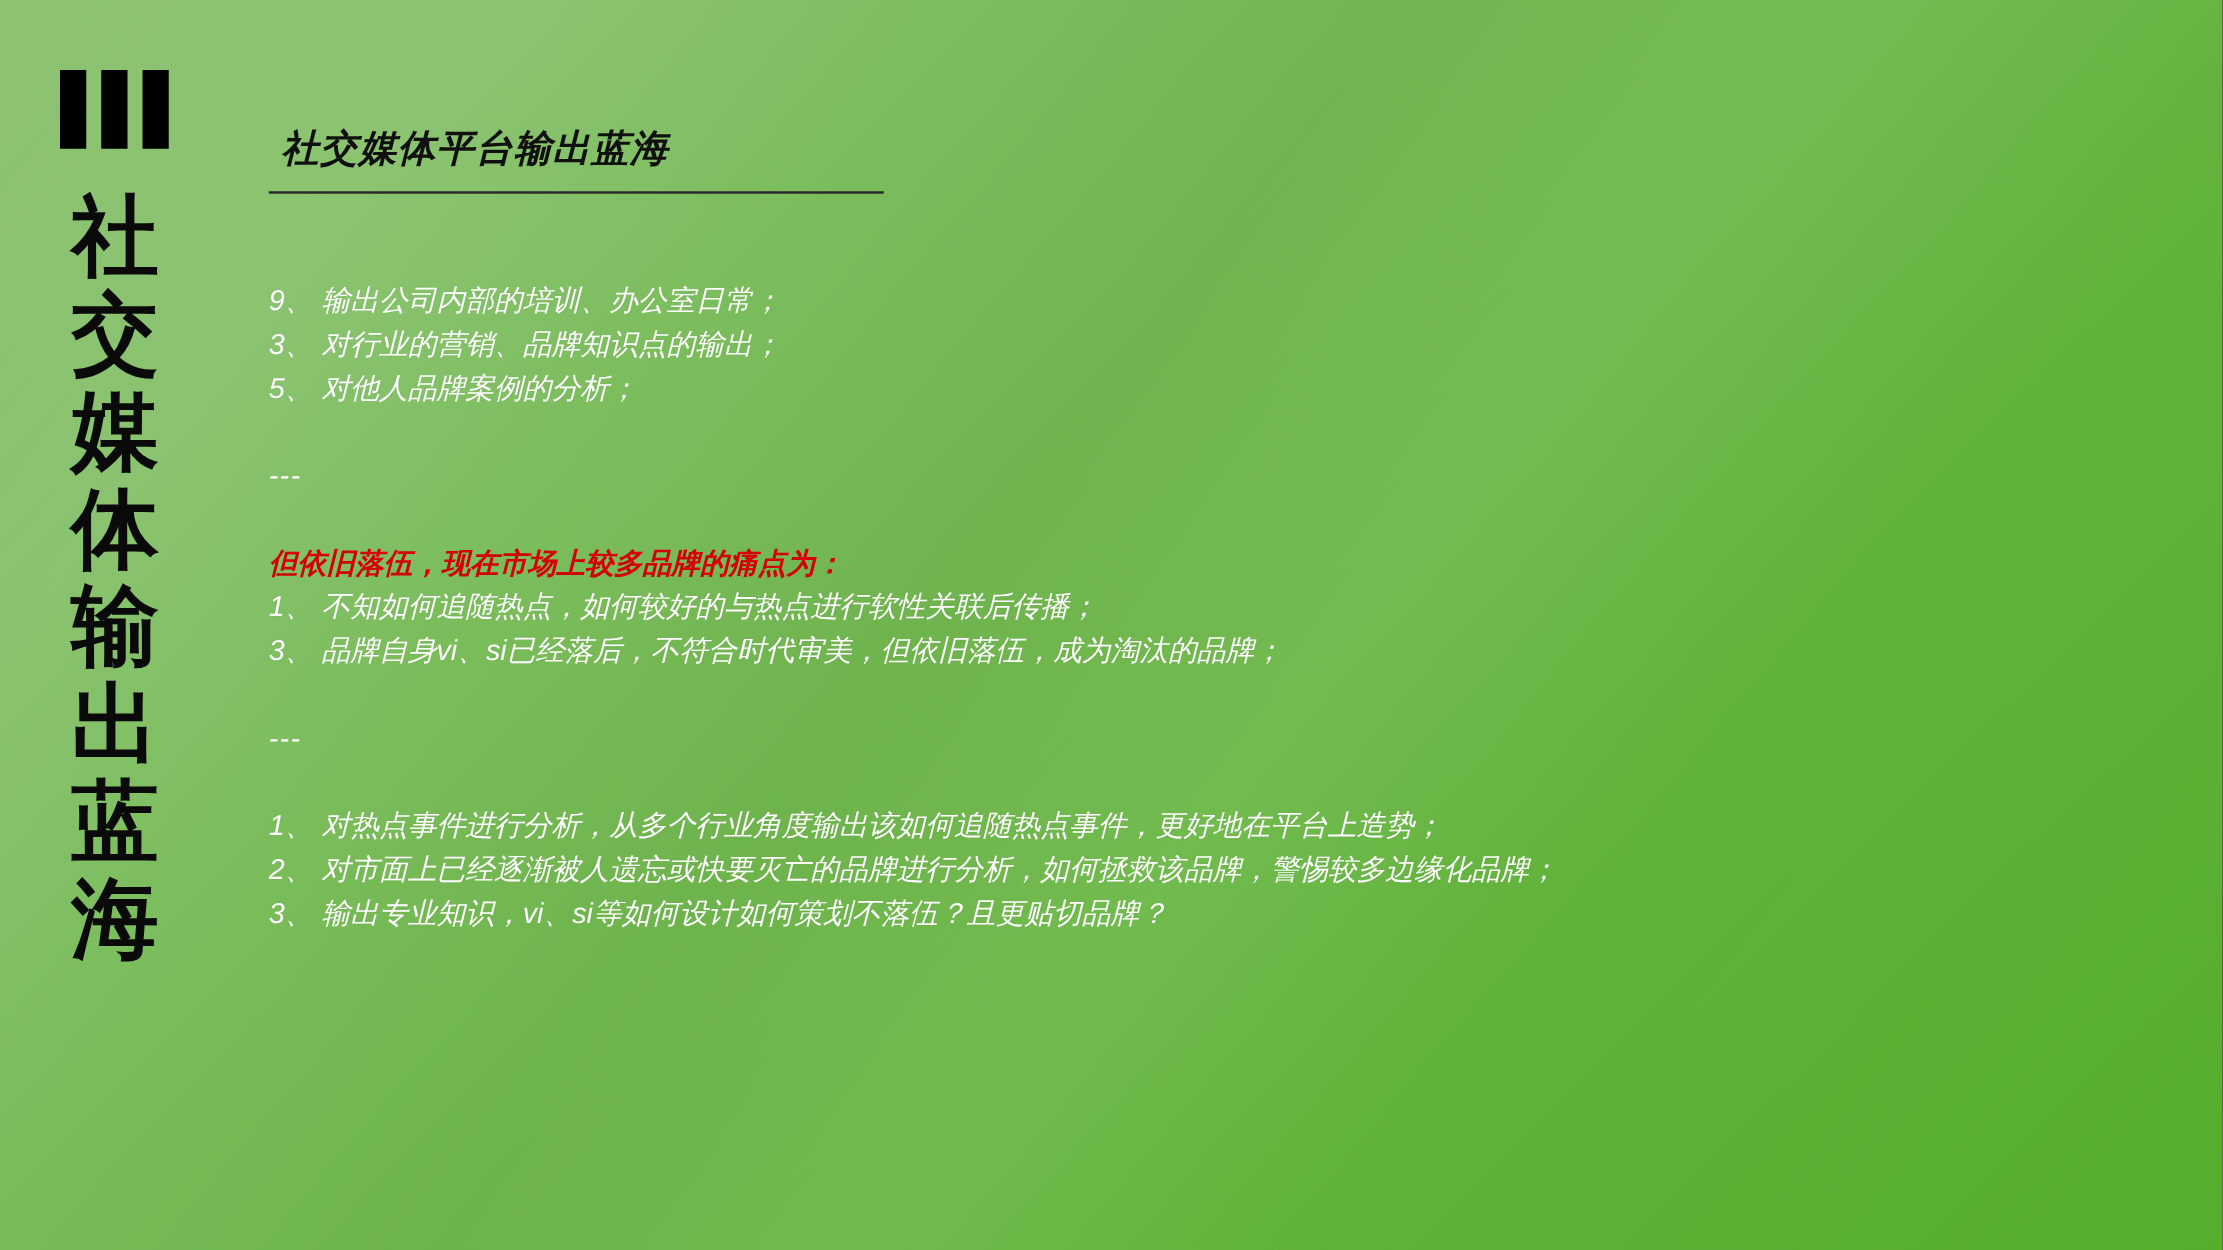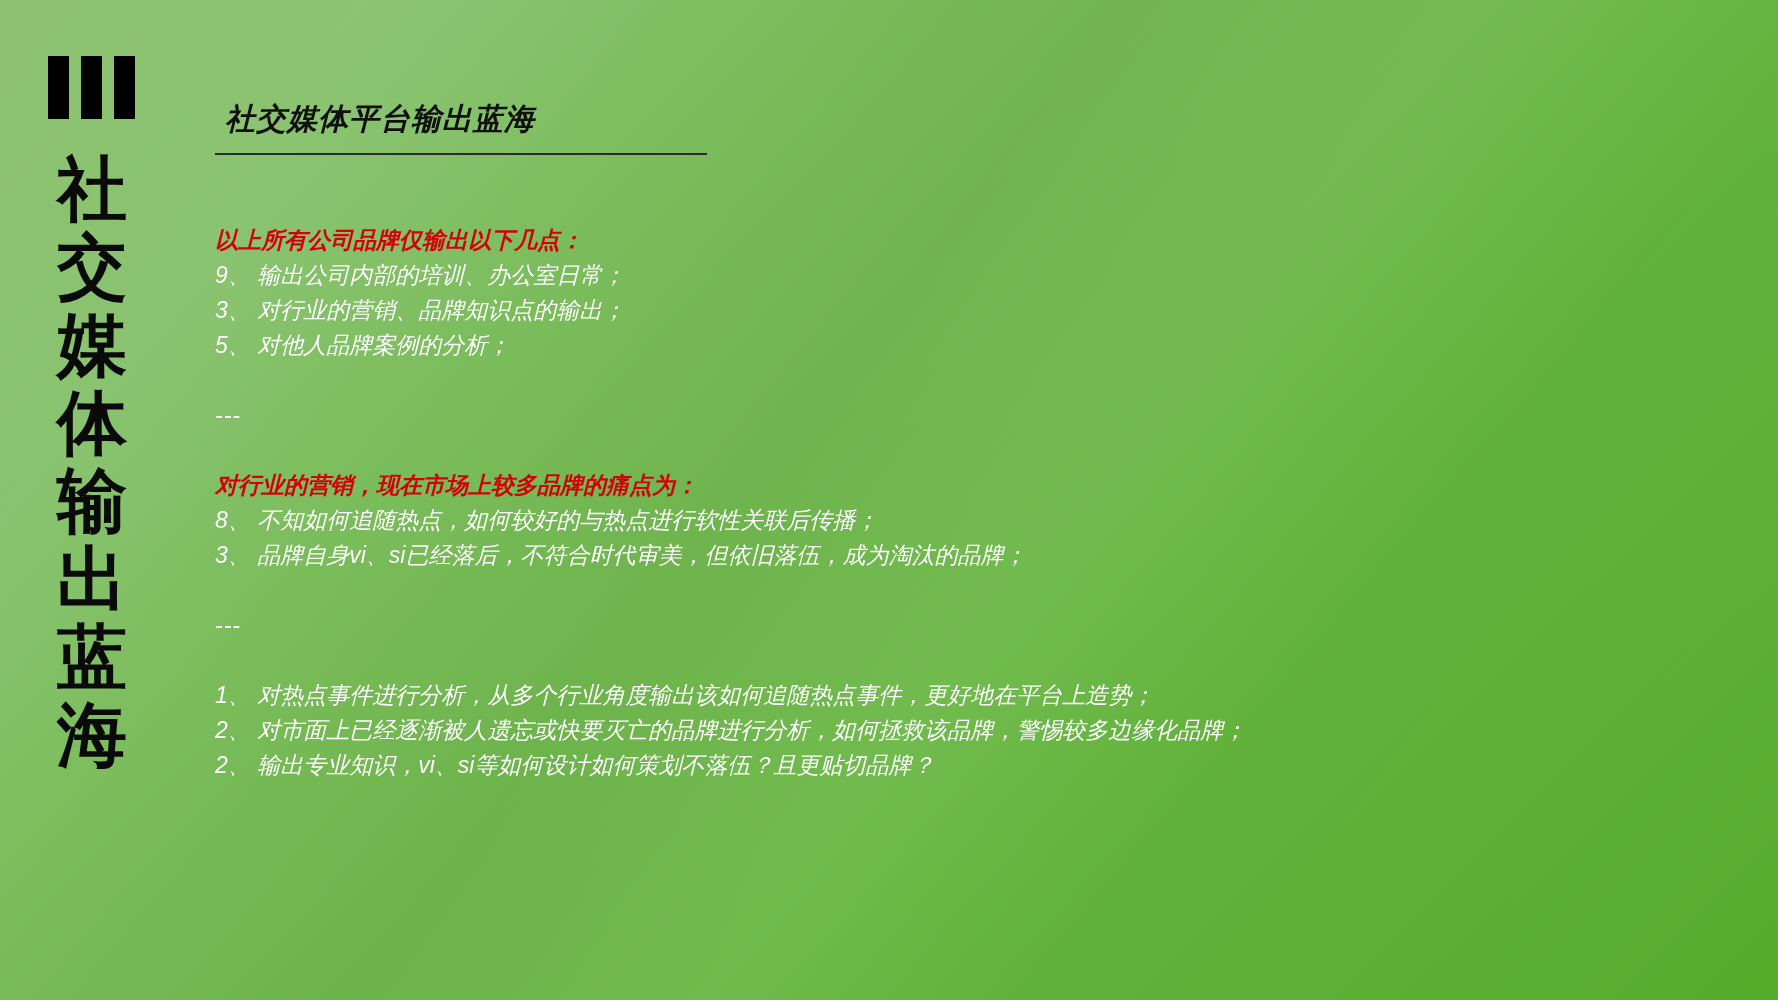--- a/index.html
+++ b/index.html
@@ -152,41 +152,40 @@
   </div>
 
   <div class="content">
 
     <div class="slide-title">社交媒体平台输出蓝海</div>
     <div class="title-rule"></div>
 
     <div class="body-block">
 
       <div class="section">
-        <p class="heading">以上所有公司品牌仅输出以下几点：</p>
         <p class="item">9、 输出公司内部的培训、办公室日常；</p>
         <p class="item">3、 对行业的营销、品牌知识点的输出；</p>
         <p class="item">5、 对他人品牌案例的分析；</p>
       </div>
 
       <div class="spacer-line"></div>
 
       <div class="section">
         <p class="sep">---</p>
         <div class="spacer-line"></div>
-        <p class="heading">对行业的营销，现在市场上较多品牌的痛点为：</p>
-        <p class="item">8、 不知如何追随热点，如何较好的与热点进行软性关联后传播；</p>
+        <p class="heading">但依旧落伍，现在市场上较多品牌的痛点为：</p>
+        <p class="item">1、 不知如何追随热点，如何较好的与热点进行软性关联后传播；</p>
         <p class="item">3、 品牌自身vi、si已经落后，不符合时代审美，但依旧落伍，成为淘汰的品牌；</p>
       </div>
 
       <div class="spacer-line"></div>
 
       <div class="section">
         <p class="sep">---</p>
         <div class="spacer-line"></div>
         <p class="item">1、 对热点事件进行分析，从多个行业角度输出该如何追随热点事件，更好地在平台上造势；</p>
         <p class="item">2、 对市面上已经逐渐被人遗忘或快要灭亡的品牌进行分析，如何拯救该品牌，警惕较多边缘化品牌；</p>
-        <p class="item">2、 输出专业知识，vi、si等如何设计如何策划不落伍？且更贴切品牌？</p>
+        <p class="item">3、 输出专业知识，vi、si等如何设计如何策划不落伍？且更贴切品牌？</p>
       </div>
 
     </div>
   </div>
 </div>
 
 </body></html>

